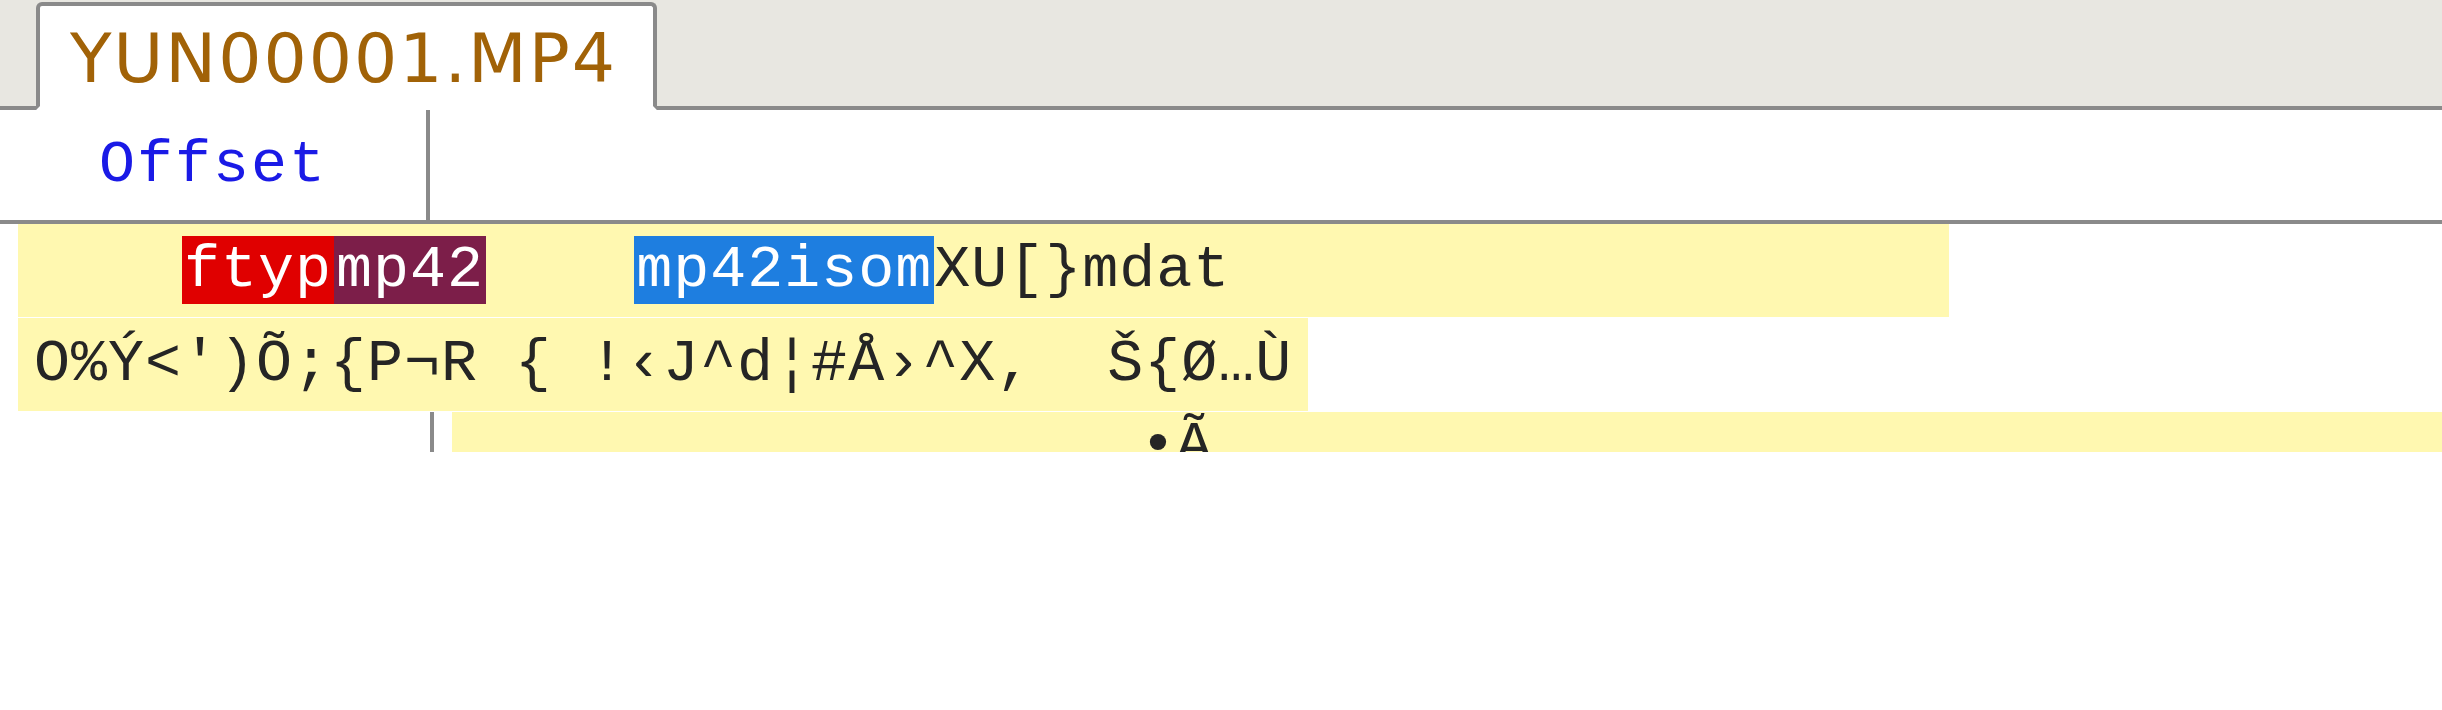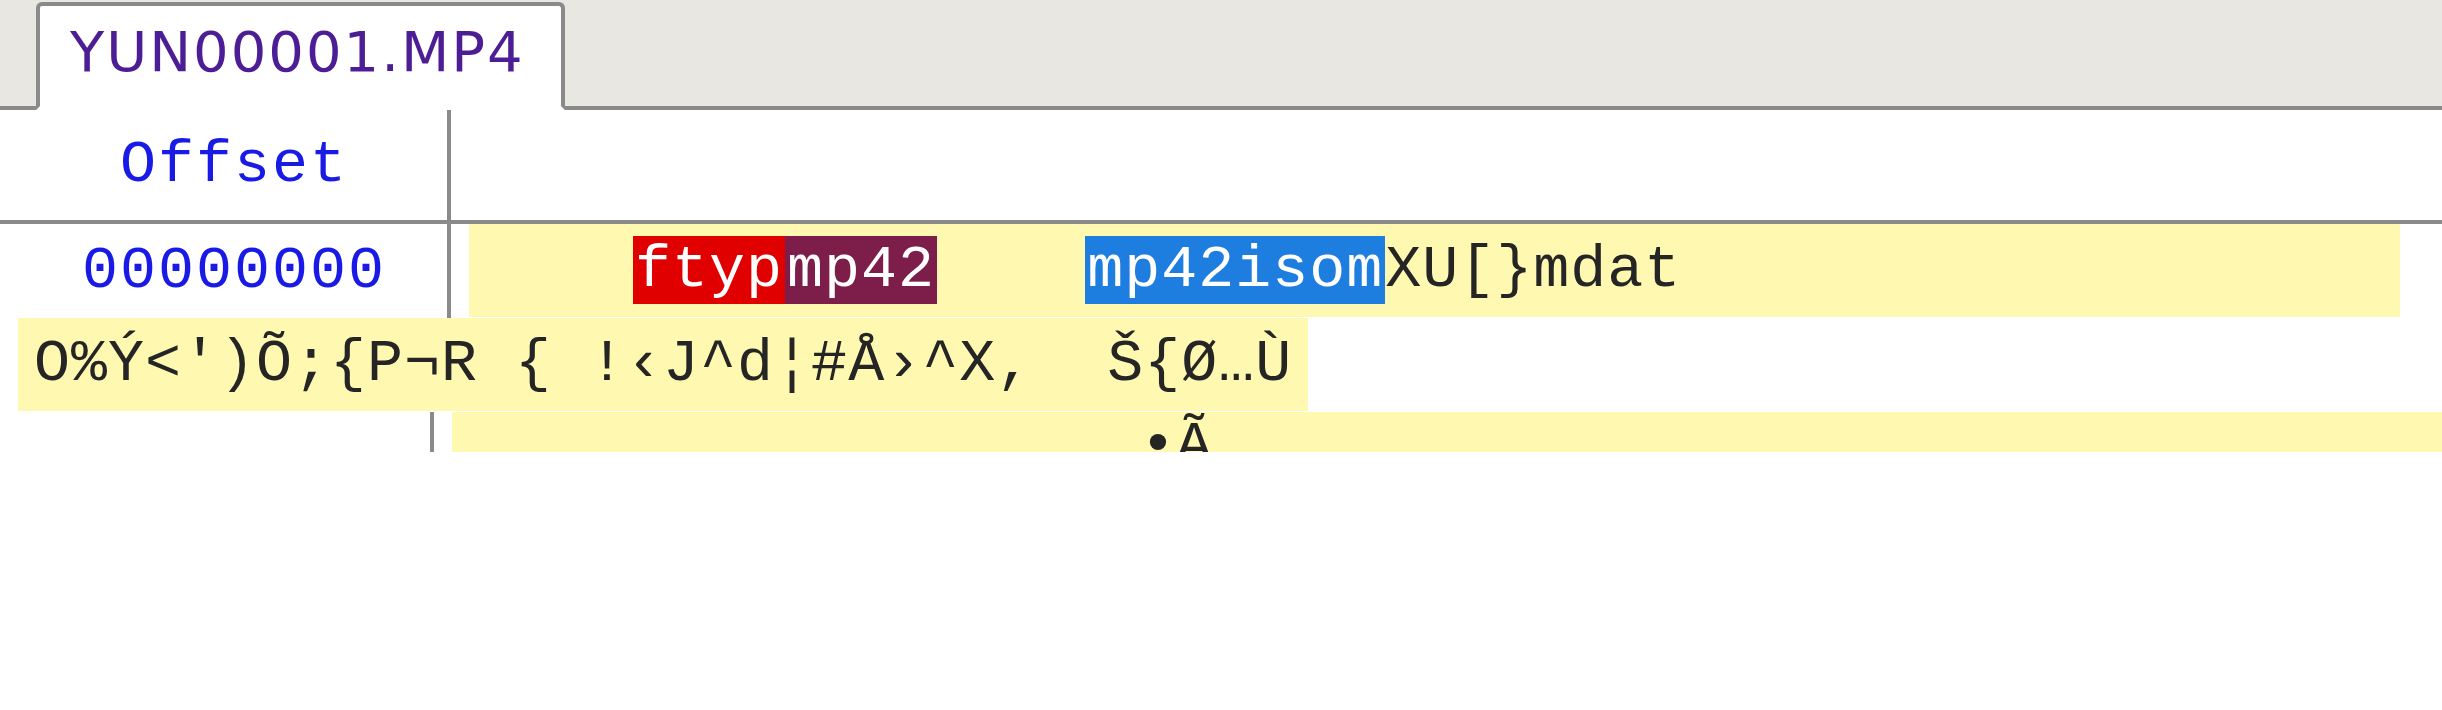--- a/index.html
+++ b/index.html
@@ -29,45 +29,44 @@
     position: absolute;
     left: 36px;
     top: 2px;
     bottom: -4px;               
     background: #ffffff;
     border: 4px solid #8a8a8a;
     border-bottom-color: #ffffff;
     border-top-left-radius: 6px;
     border-top-right-radius: 6px;
     padding: 12px 36px 6px 30px;
-    font-size: 56px;
+    font-size: 68px;
     letter-spacing: 2px;
     line-height: 1.2;
-    color: #4c1d95;
+    color: #a16207;
   }
 
   
   .header-row {
     display: flex;
     height: 110px;
     border-bottom: 4px solid #8a8a8a;
     font-family: "Courier New", "DejaVu Sans Mono", monospace;
     font-size: 60px;
     color: #1a1ae6;
   }
   .offset-header, .offset-cell {
     width: 430px;
     flex: 0 0 430px;
     border-right: 4px solid #8a8a8a;
     display: flex;
     align-items: center;
     justify-content: center;
     box-sizing: border-box;
     letter-spacing: 2px;
-    margin-left: 21px;
   }
   .data-header {
     flex: 1 1 auto;
   }
 
   
   .rows { }
   .row {
     display: flex;
     font-family: "Courier New", "DejaVu Sans Mono", monospace;
@@ -131,21 +130,20 @@
     <div class="tab">YUN00001.MP4</div>
   </div>
 
   <div class="header-row">
     <div class="offset-header">Offset</div>
     <div class="data-header"></div>
   </div>
 
   <div class="rows" id="rows-container">
       <div class="row">
-        <div class="offset-cell">00000000</div>
         <div class="data-cell"><span class="data-span">    <span class="tag tag-red">ftyp</span><span class="tag tag-maroon">mp42</span>    <span class="tag tag-blue">mp42isom</span>XU[}mdat                   </span></div>
       </div>
       <div class="row">
         <div class="data-cell"><span class="data-span">O%Ý&lt;')Õ;{P¬R { !‹J^d¦#Å›^X,  Š{Ø…Ù</span></div>
       </div>
     </div>
 
   <div class="peek">
     <div class="peek-inner">                   •Ã                                  </div>
   </div>

